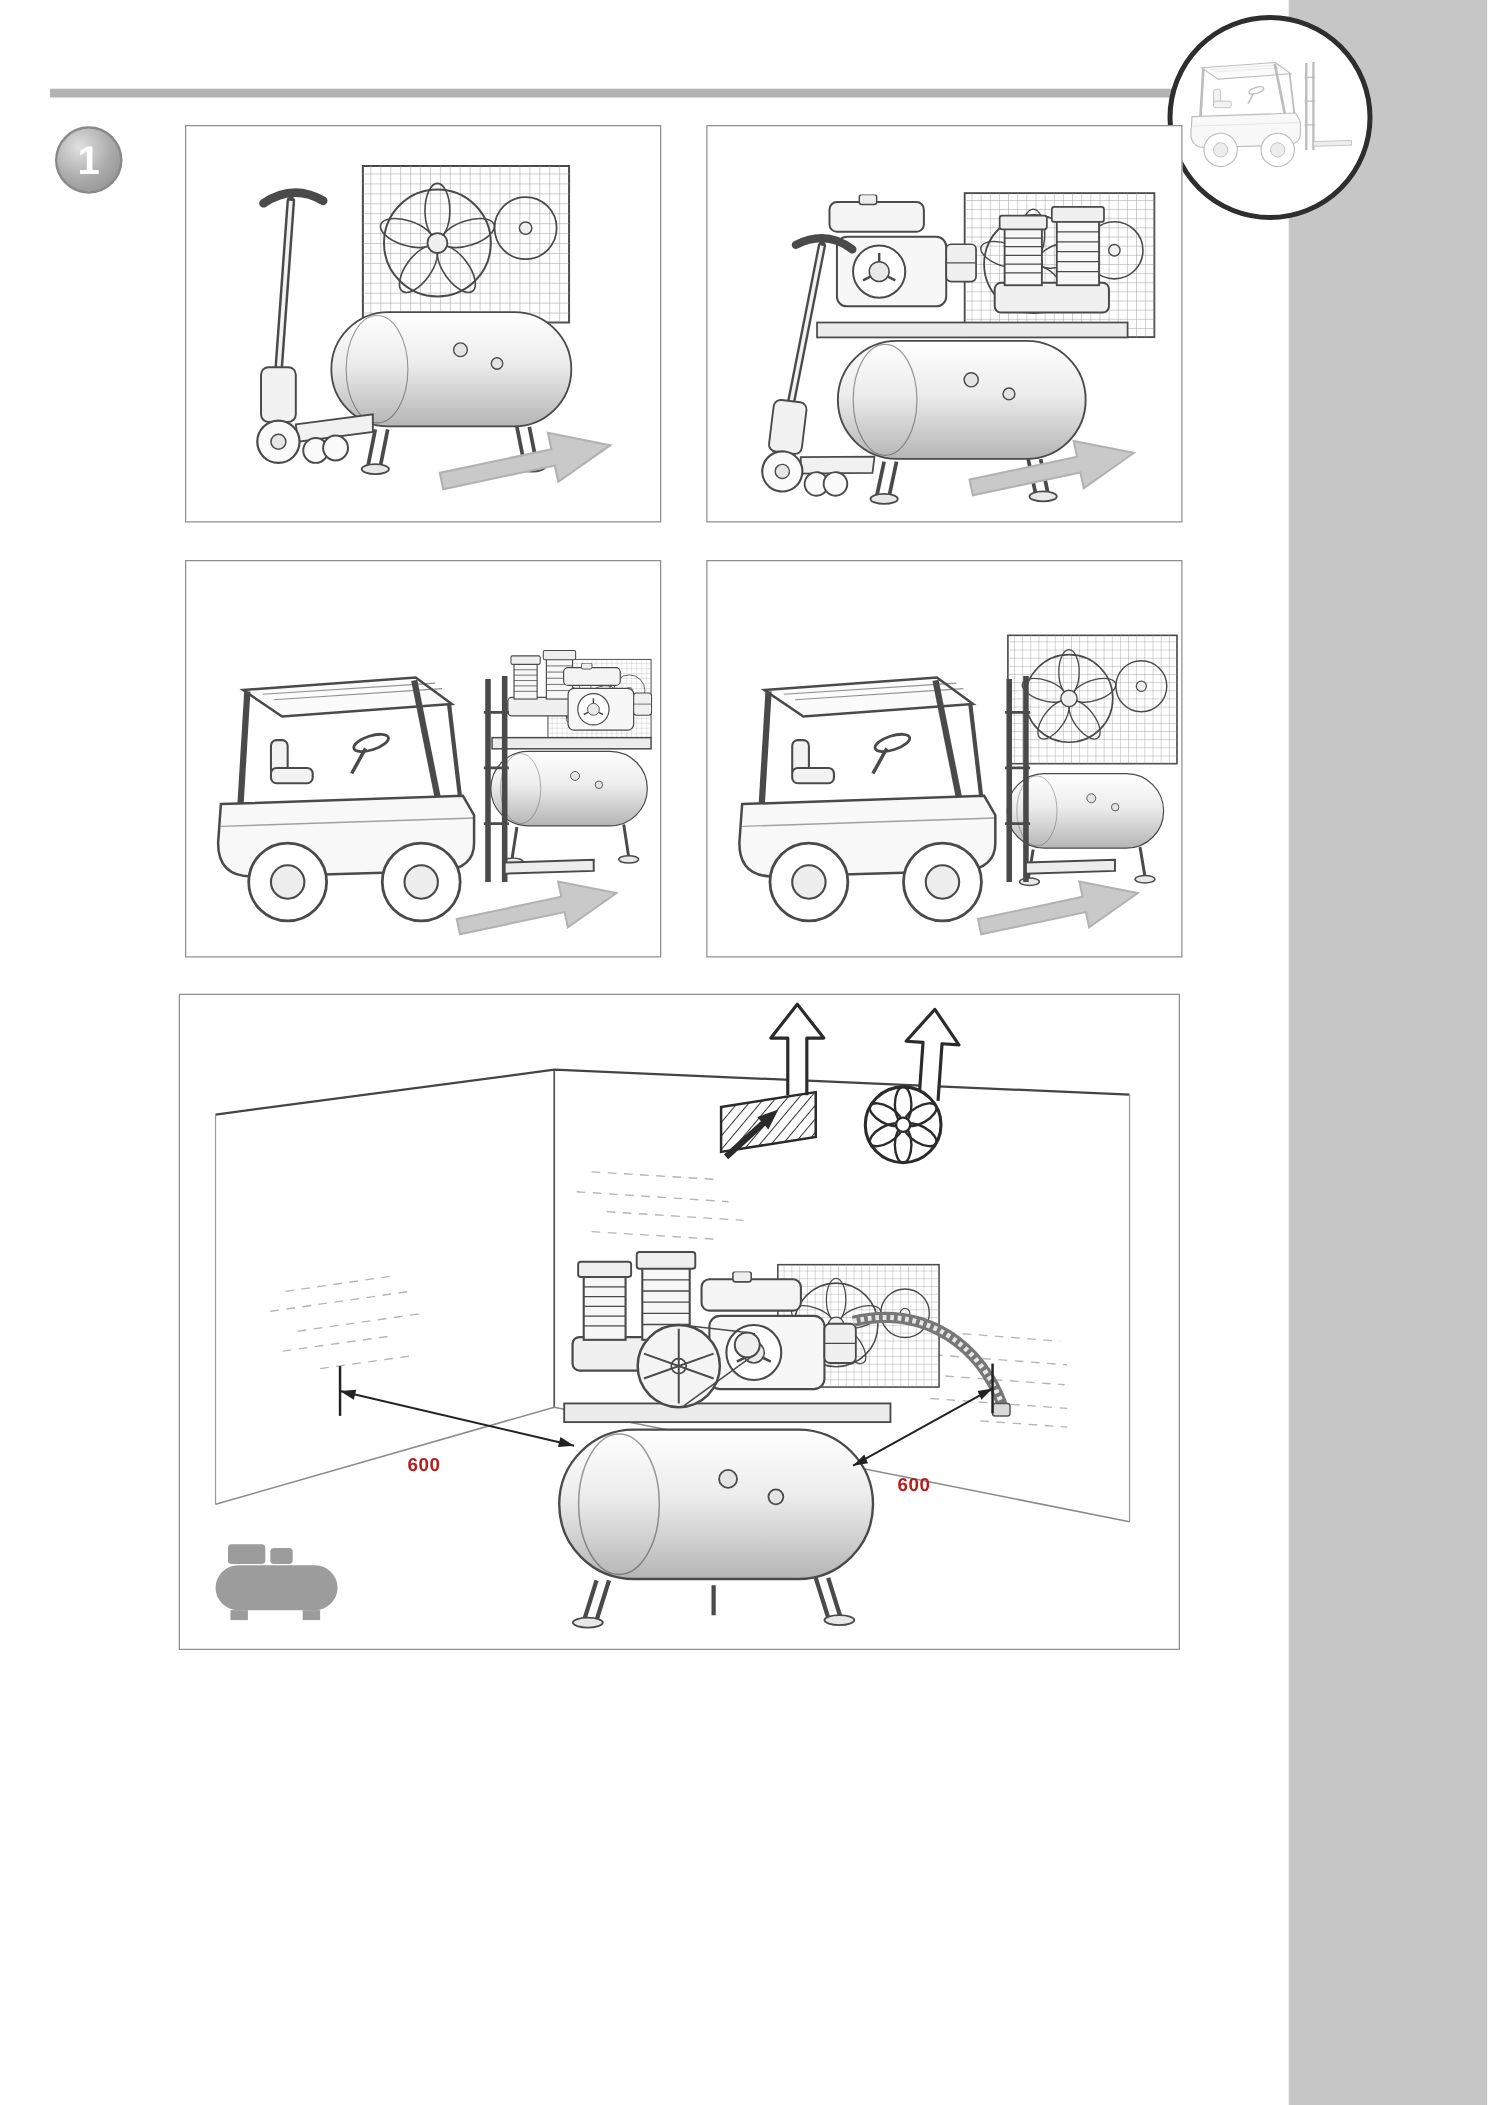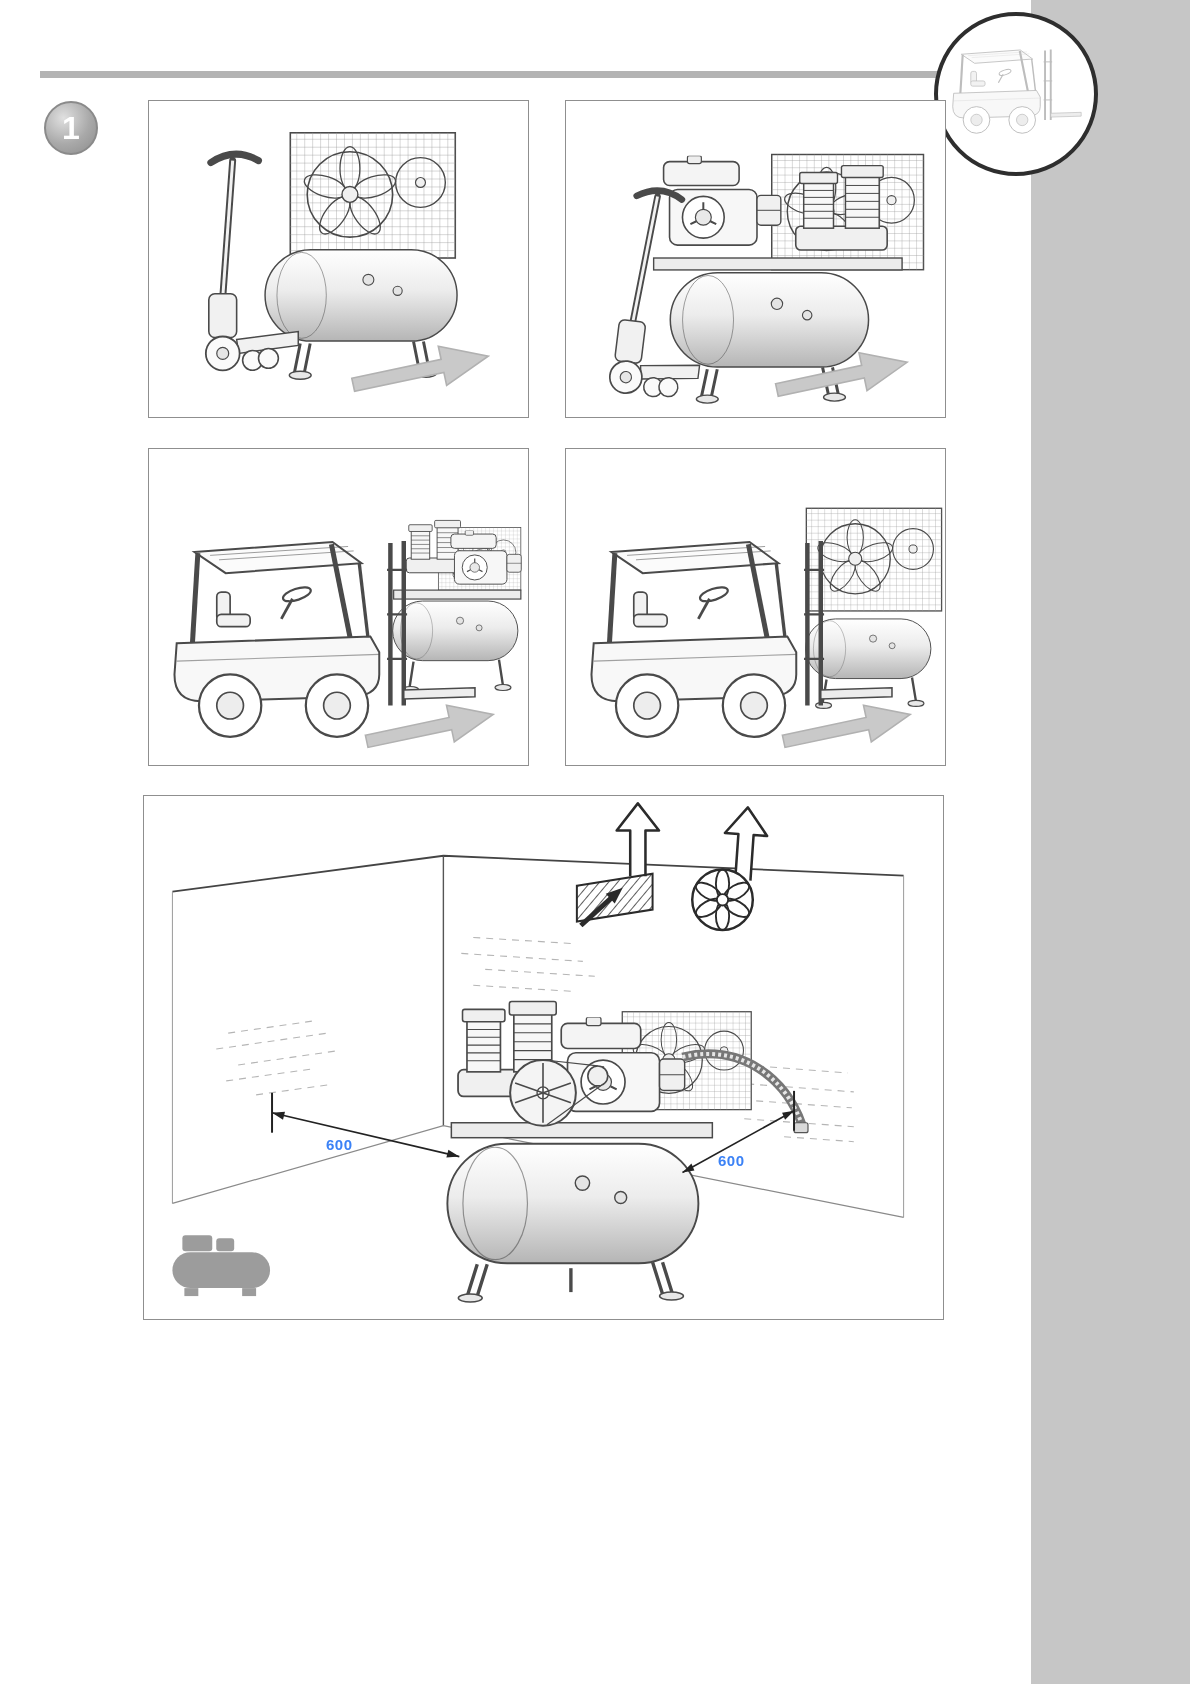--- a/index.html
+++ b/index.html
@@ -18,21 +18,21 @@
     border:4px solid #2e2e2e; border-radius:50%; display:flex; align-items:center; justify-content:center; }
 
   .panel { position:absolute; border:1px solid #8f8f8f; background:#ffffff; }
   .p1 { left:148px; top:100px; width:381px; height:318px; }
   .p2 { left:565px; top:100px; width:381px; height:318px; }
   .p3 { left:148px; top:448px; width:381px; height:318px; }
   .p4 { left:565px; top:448px; width:381px; height:318px; }
   .p5 { left:143px; top:795px; width:801px; height:525px; }
   .panel > svg { display:block; width:100%; height:100%; }
 
-  .dim-label { position:absolute; font-weight:bold; font-size:15px; color:#3b82f6; letter-spacing:0.5px; }
+  .dim-label { position:absolute; font-weight:bold; font-size:15px; color:#b91c1c; letter-spacing:0.5px;margin-top:28px; }
   .dim-left  { left:182px; top:340px; }
   .dim-right { left:574px; top:356px; }
   .hidden-defs { position:absolute; width:0; height:0; overflow:hidden; }
 </style>
 </head>
 <body>
 
 <svg class="hidden-defs" aria-hidden="true">
   <defs>
     <linearGradient id="tankGrad" x1="0" y1="0" x2="0" y2="1">

